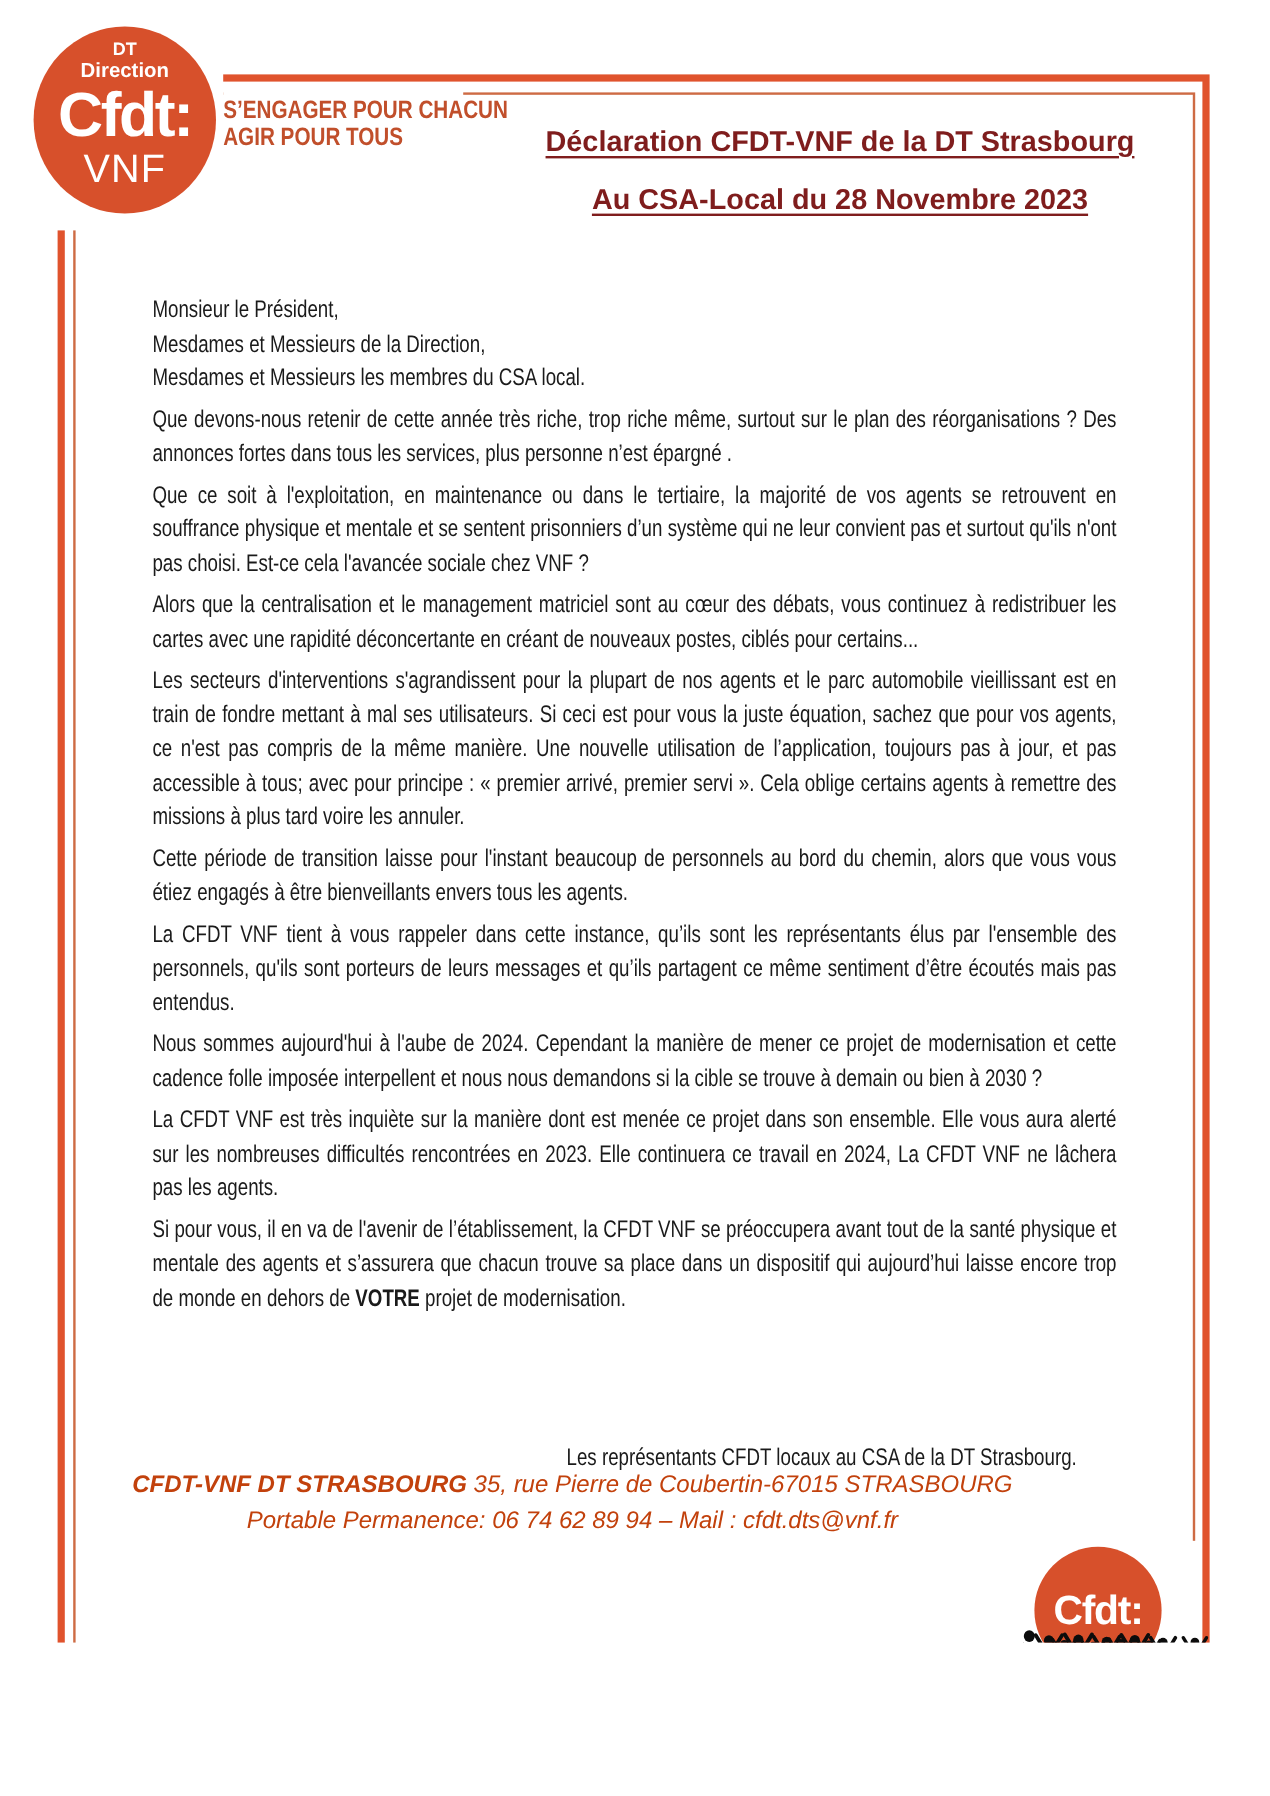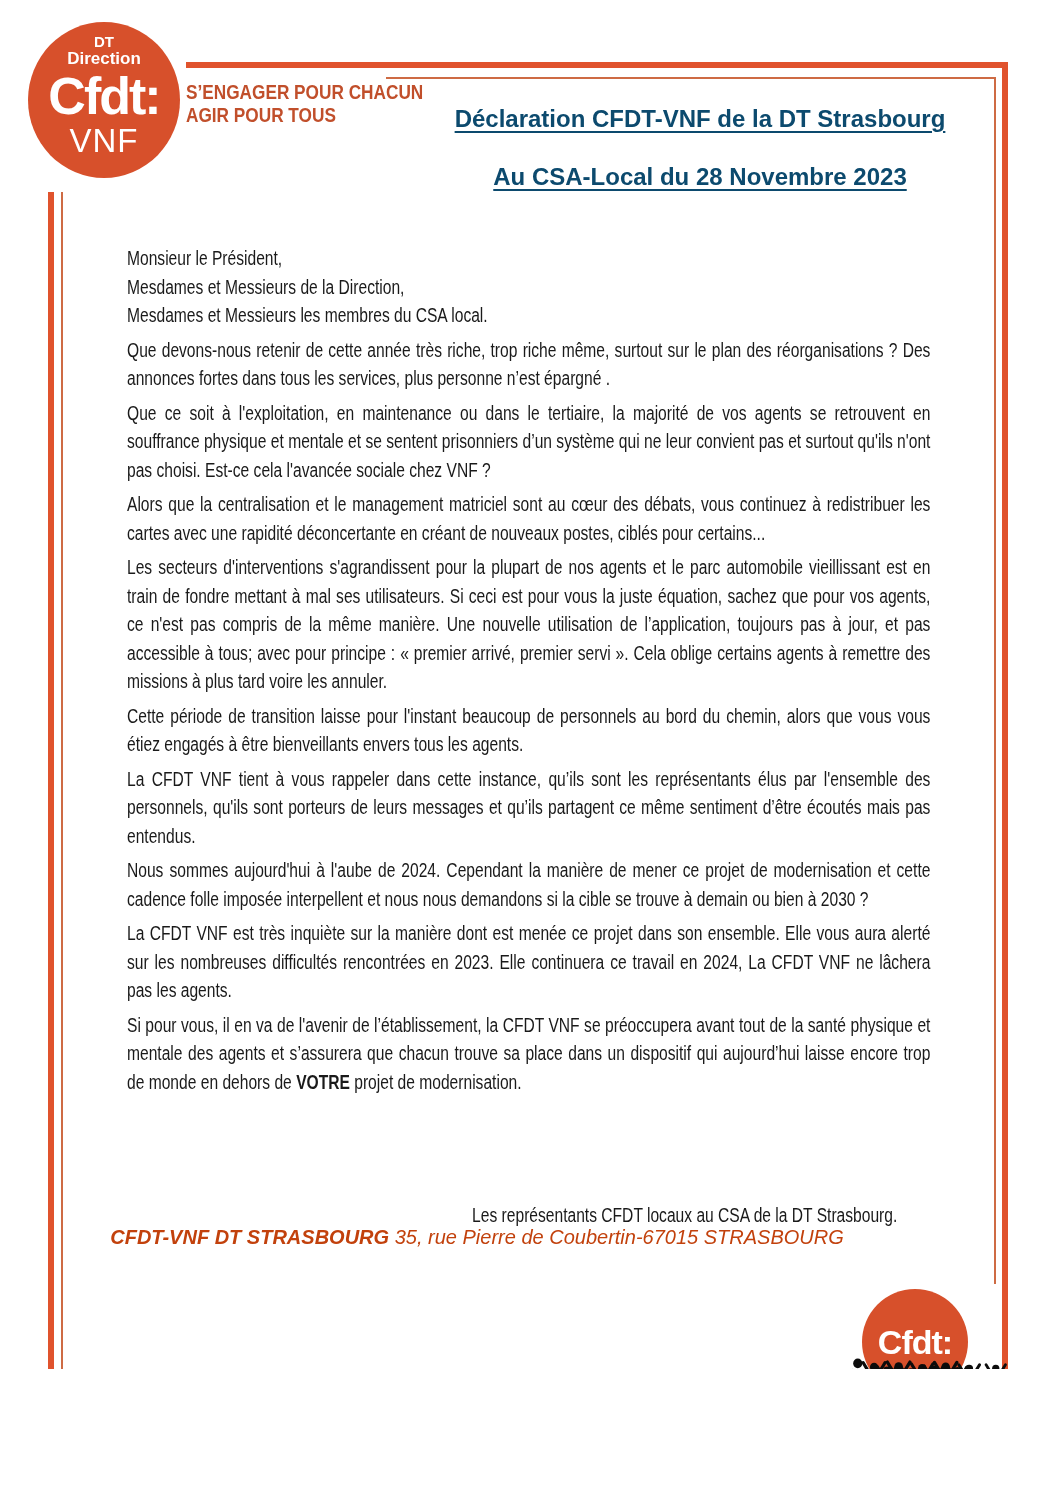--- a/index.html
+++ b/index.html
@@ -39,23 +39,23 @@
   
   .slogan{
     position:absolute;left:186px;top:80px;z-index:3;
     color:#c14f2b;font-weight:bold;font-size:21px;line-height:23px;
     transform:scaleX(0.82);transform-origin:top left;white-space:nowrap;
   }
   
   .title-block{position:absolute;left:435px;top:104px;width:530px;z-index:3;text-align:center;}
   .title-line{
     font-weight:bold;font-size:24px;line-height:30px;
-    text-decoration:underline;text-underline-offset:4px;color:#0c4a6e;
+    text-decoration:underline;text-underline-offset:4px;color:#7f1d1d;
   }
-  .title-line + .title-line{margin-top:28px;}
+  .title-line + .title-line{margin-top:18px;}
   
   .body-block{
     position:absolute;left:127px;top:244px;width:1030px;z-index:3;
     font-size:20px;line-height:28.5px;text-align:justify;
     transform:scaleX(0.78);transform-origin:top left;
   }
   .body-block p{margin:0 0 6px 0;}
   .salutation{margin:0 0 6px 0;}
   .salutation div{line-height:28.5px;}
   
@@ -126,20 +126,21 @@
     <p>La CFDT VNF est très inquiète sur la manière dont est menée ce projet dans son ensemble.  Elle vous aura alerté sur les nombreuses difficultés rencontrées en 2023. Elle continuera ce travail en 2024, La CFDT VNF ne lâchera pas les agents.</p>
     <p><span>Si pour vous, il en va de l'avenir de l’établissement, la CFDT VNF se préoccupera avant tout de la santé physique et mentale des agents et s’assurera que chacun trouve sa place dans un dispositif qui aujourd’hui laisse encore trop de monde en dehors de </span><strong>VOTRE</strong><span> projet de modernisation.</span></p>
   </div>
 
   <div class="signature">
     <div class="signature-inner">Les représentants CFDT locaux au CSA de la DT Strasbourg.</div>
   </div>
 
   <div class="footer">
     <div><strong>CFDT-VNF DT STRASBOURG</strong><span> 35, rue Pierre de Coubertin-67015 STRASBOURG</span></div>
+    <div>Portable Permanence: 06 74 62 89 94 – Mail : cfdt.dts@vnf.fr</div>
   </div>
 
   <div class="blogo-circle">
     <span>Cfdt:</span>
   </div>
   <svg class="crowd" viewBox="0 0 360 130" preserveAspectRatio="none" xmlns="http://www.w3.org/2000/svg">
     <defs>
       <g id="p" fill="#0c0c0c" stroke="#0c0c0c">
         <circle cx="0" cy="-58" r="8" stroke="none"></circle>
         <rect x="-9" y="-50" width="18" height="33" rx="6" stroke="none"></rect>

